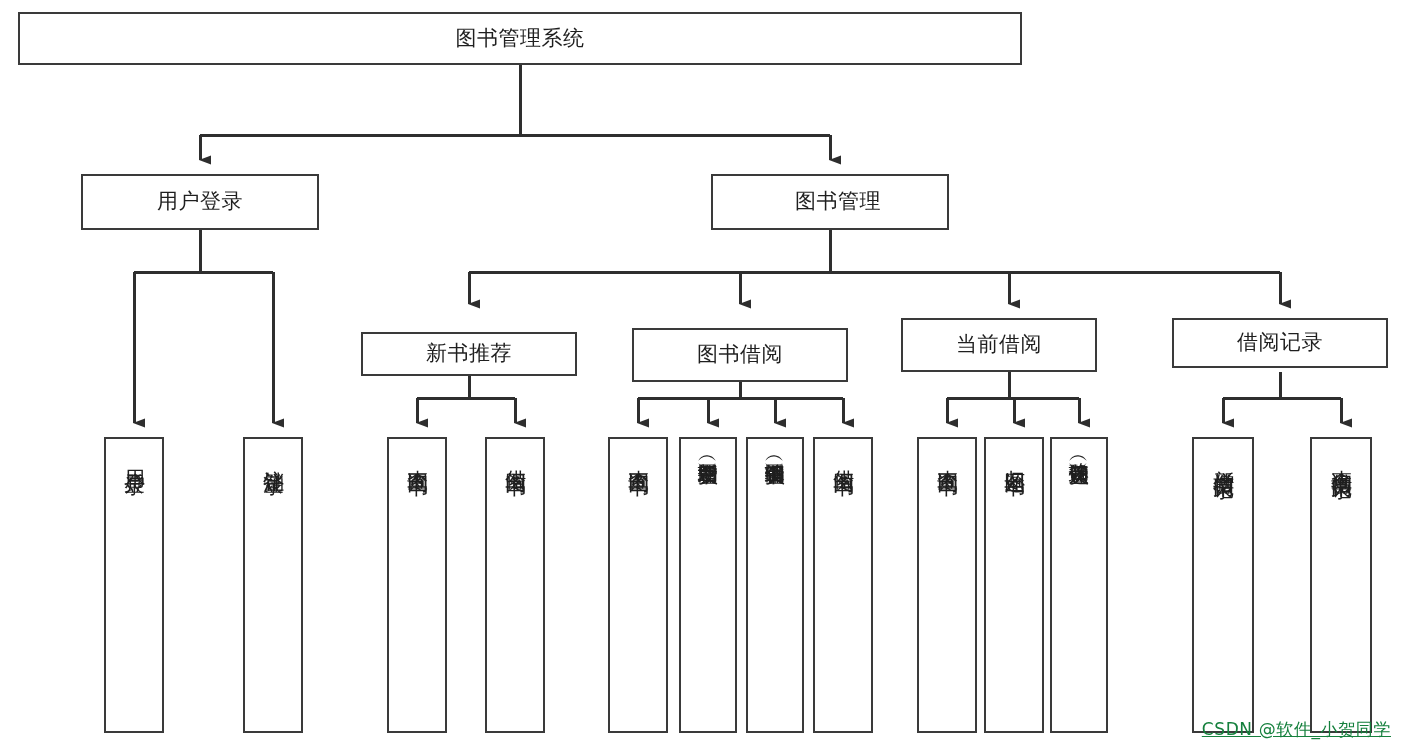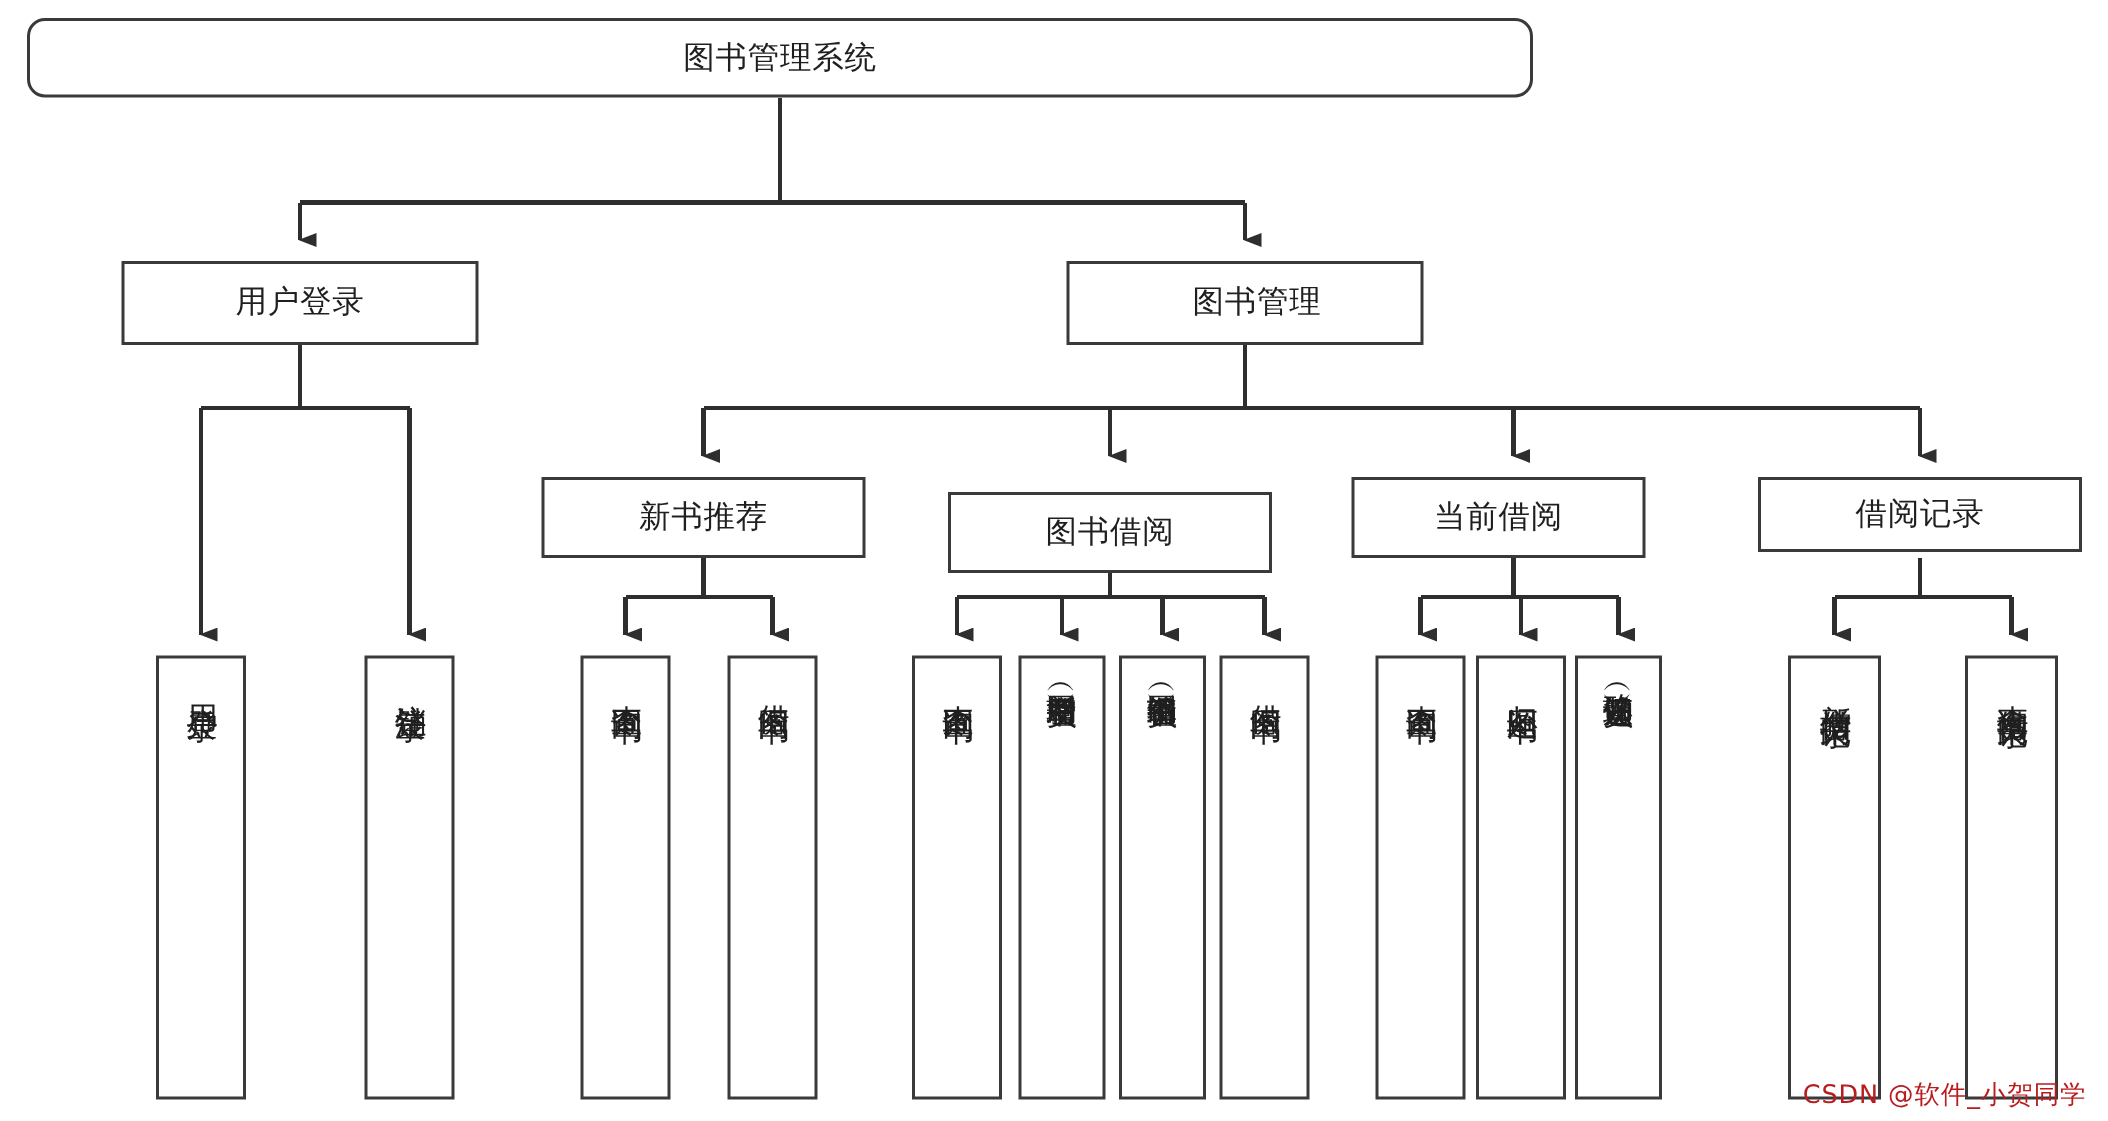--- a/index.html
+++ b/index.html
@@ -68,25 +68,26 @@
   }
   .node.vertical.tall-text .node-label {
     font-size: 20px;
     letter-spacing: 0.5px;
   }
   #watermark {
     position: absolute;
     right: 14px;
     bottom: 6px;
     font-size: 17px;
-    color: #b91c1c;
+    color: #15803d;
     letter-spacing: 0.6px;
     z-index: 6;
     user-select: none;
     white-space: nowrap;
+    text-decoration: underline;
   }
 </style>
 </head>
 <body>
 
 <div id="diagram-root">
 
   <svg id="edge-layer" viewBox="0 0 1405 747" xmlns="http://www.w3.org/2000/svg">
     <defs>
       <marker id="arrowhead" markerWidth="10" markerHeight="12" refX="4.6" refY="11" orient="auto" markerUnits="userSpaceOnUse">
@@ -130,32 +131,32 @@
       <path d="M1014,398 L1014,423" marker-end="url(#arrowhead)"></path>
       <path d="M1079,398 L1079,423" marker-end="url(#arrowhead)"></path>
 
       <path d="M1280,372 L1280,398"></path>
       <path d="M1223,398 L1341,398"></path>
       <path d="M1223,398 L1223,423" marker-end="url(#arrowhead)"></path>
       <path d="M1341,398 L1341,423" marker-end="url(#arrowhead)"></path>
     </g>
   </svg>
 
-  <div class="node horizontal" style="left:18px; top:12px; width:1004px; height:53px;border-radius:12px;">
+  <div class="node horizontal" style="left:18px; top:12px; width:1004px; height:53px;">
     <span class="node-label">图书管理系统</span>
   </div>
 
   <div class="node horizontal" style="left:81px; top:174px; width:238px; height:56px;">
     <span class="node-label">用户登录</span>
   </div>
   <div class="node horizontal" style="left:711px; top:174px; width:238px; height:56px;padding-left:16px;">
     <span class="node-label">图书管理</span>
   </div>
 
-  <div class="node horizontal" style="left:361px; top:318px; width:216px; height:54px;">
+  <div class="node horizontal" style="left:361px; top:332px; width:216px; height:44px;">
     <span class="node-label">新书推荐</span>
   </div>
   <div class="node horizontal" style="left:632px; top:318px; width:216px; height:54px;margin-top:10px;">
     <span class="node-label">图书借阅</span>
   </div>
   <div class="node horizontal" style="left:901px; top:318px; width:196px; height:54px;">
     <span class="node-label">当前借阅</span>
   </div>
   <div class="node horizontal" style="left:1172px; top:318px; width:216px; height:50px;">
     <span class="node-label">借阅记录</span>

